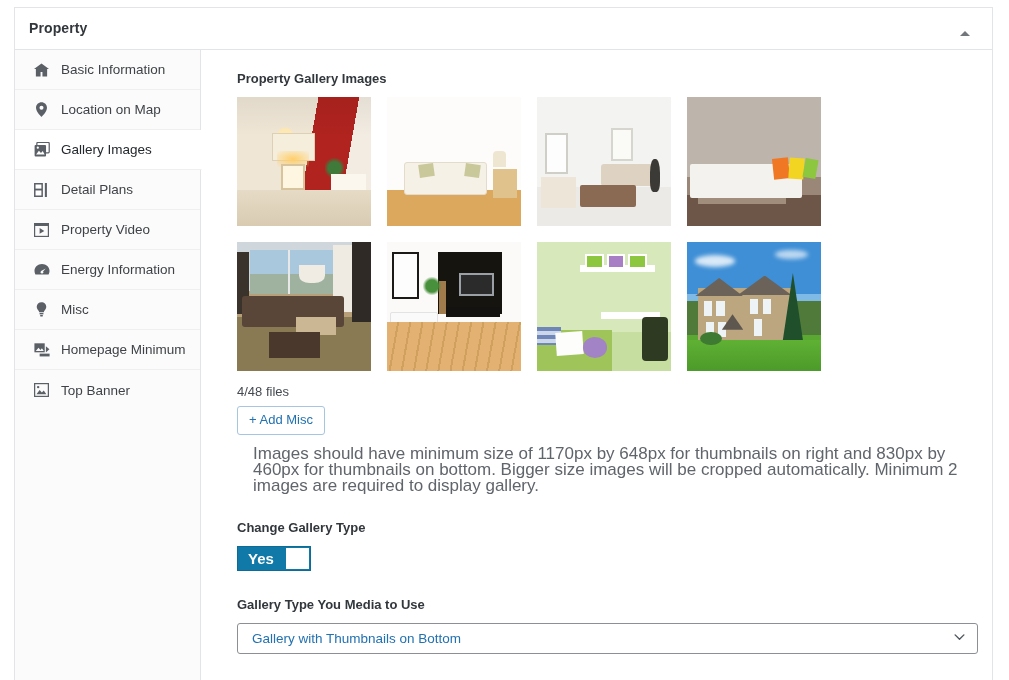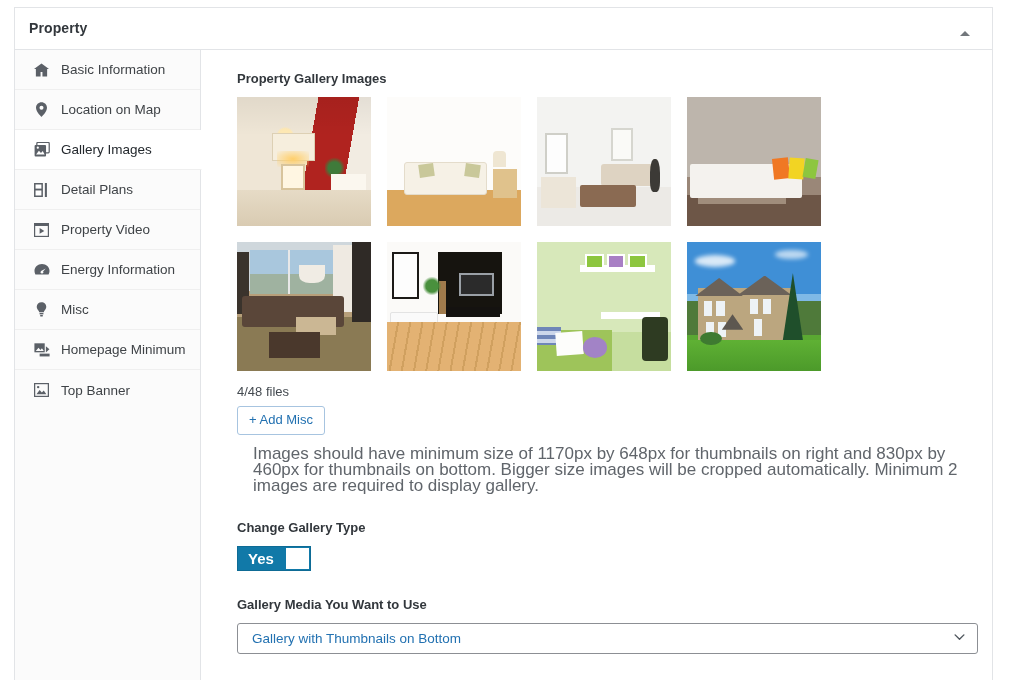--- a/index.html
+++ b/index.html
@@ -564,21 +564,21 @@
       <div class="field-label">Change Gallery Type</div>
 
       <button class="toggle">
         <span class="t-label">Yes</span>
         <span class="knob"></span>
       </button>
 
 
       <div class="section-gap"></div>
 
-      <div class="field-label">Gallery Media You Want to Use</div>
+      <div class="field-label">Gallery Type You Media to Use</div>
 
       <div class="select-wrap">
         <div class="select-box">Gallery with Thumbnails on Bottom</div>
         <span class="select-caret">
           <svg width="11" height="7" viewBox="0 0 12 8">
               <path d="M1 1l5 5 5-5" fill="none" stroke="#50575e" stroke-width="1.6" stroke-linecap="round" stroke-linejoin="round"></path>
             </svg>
         </span>
       </div>
 

